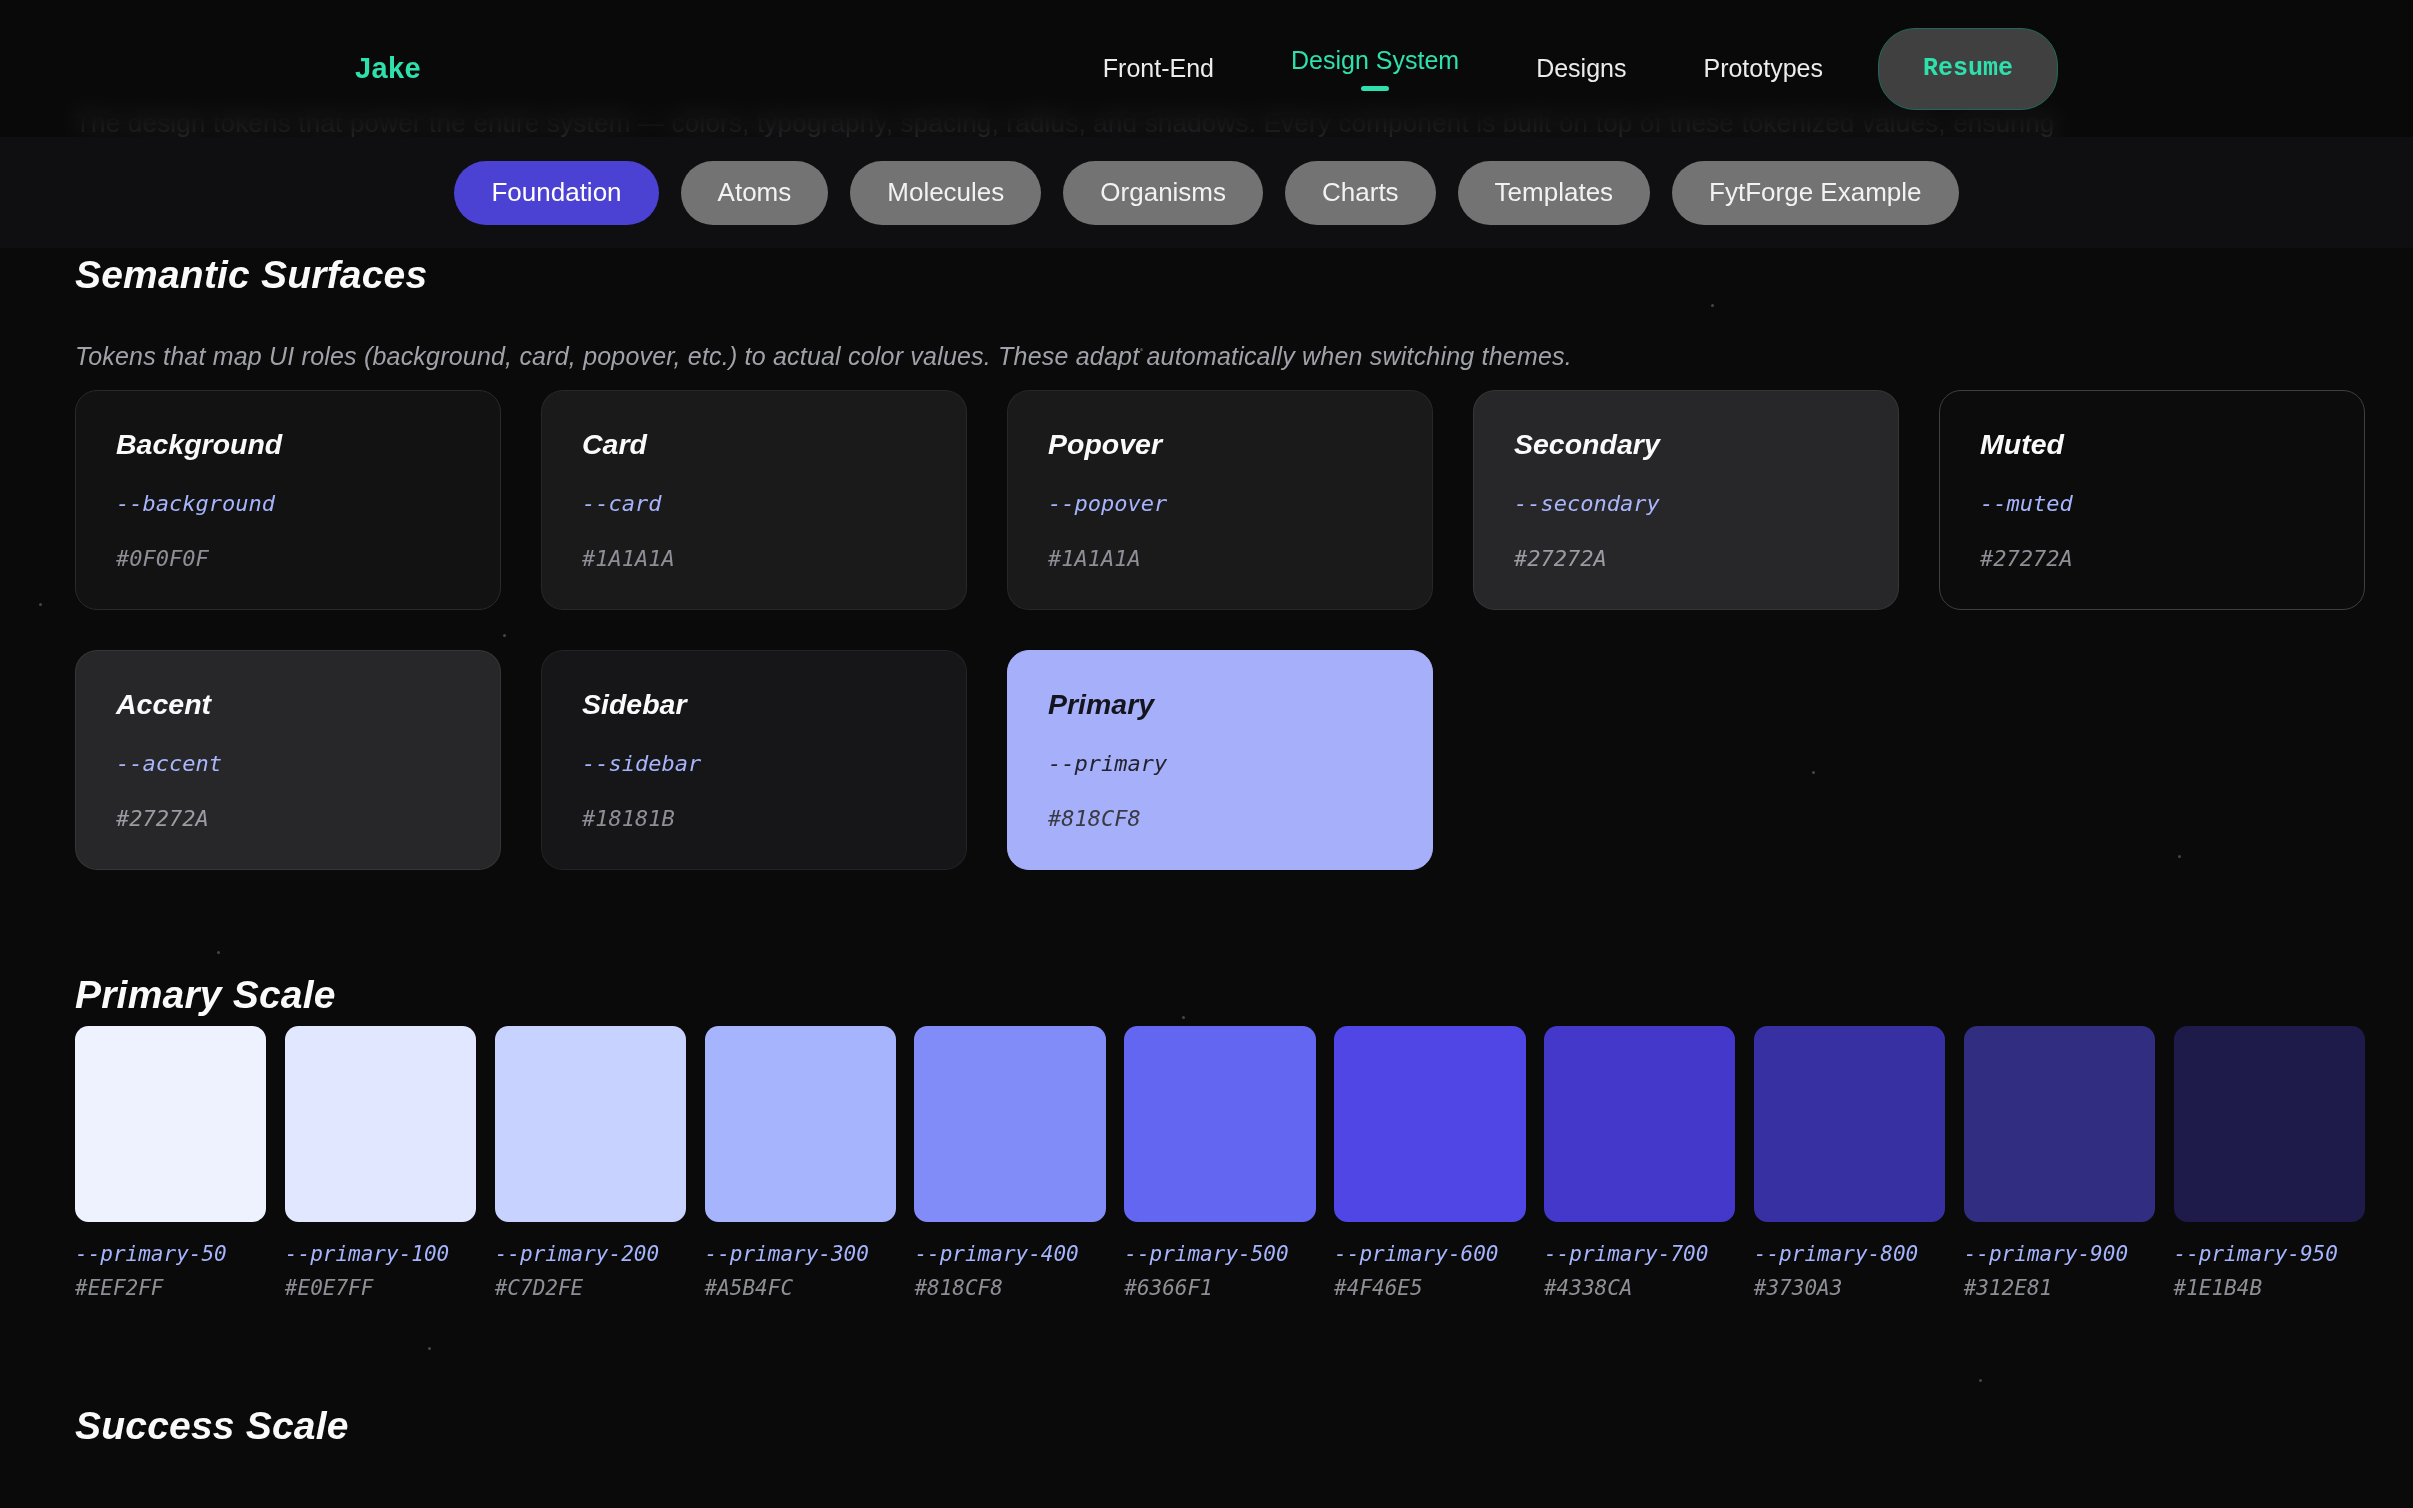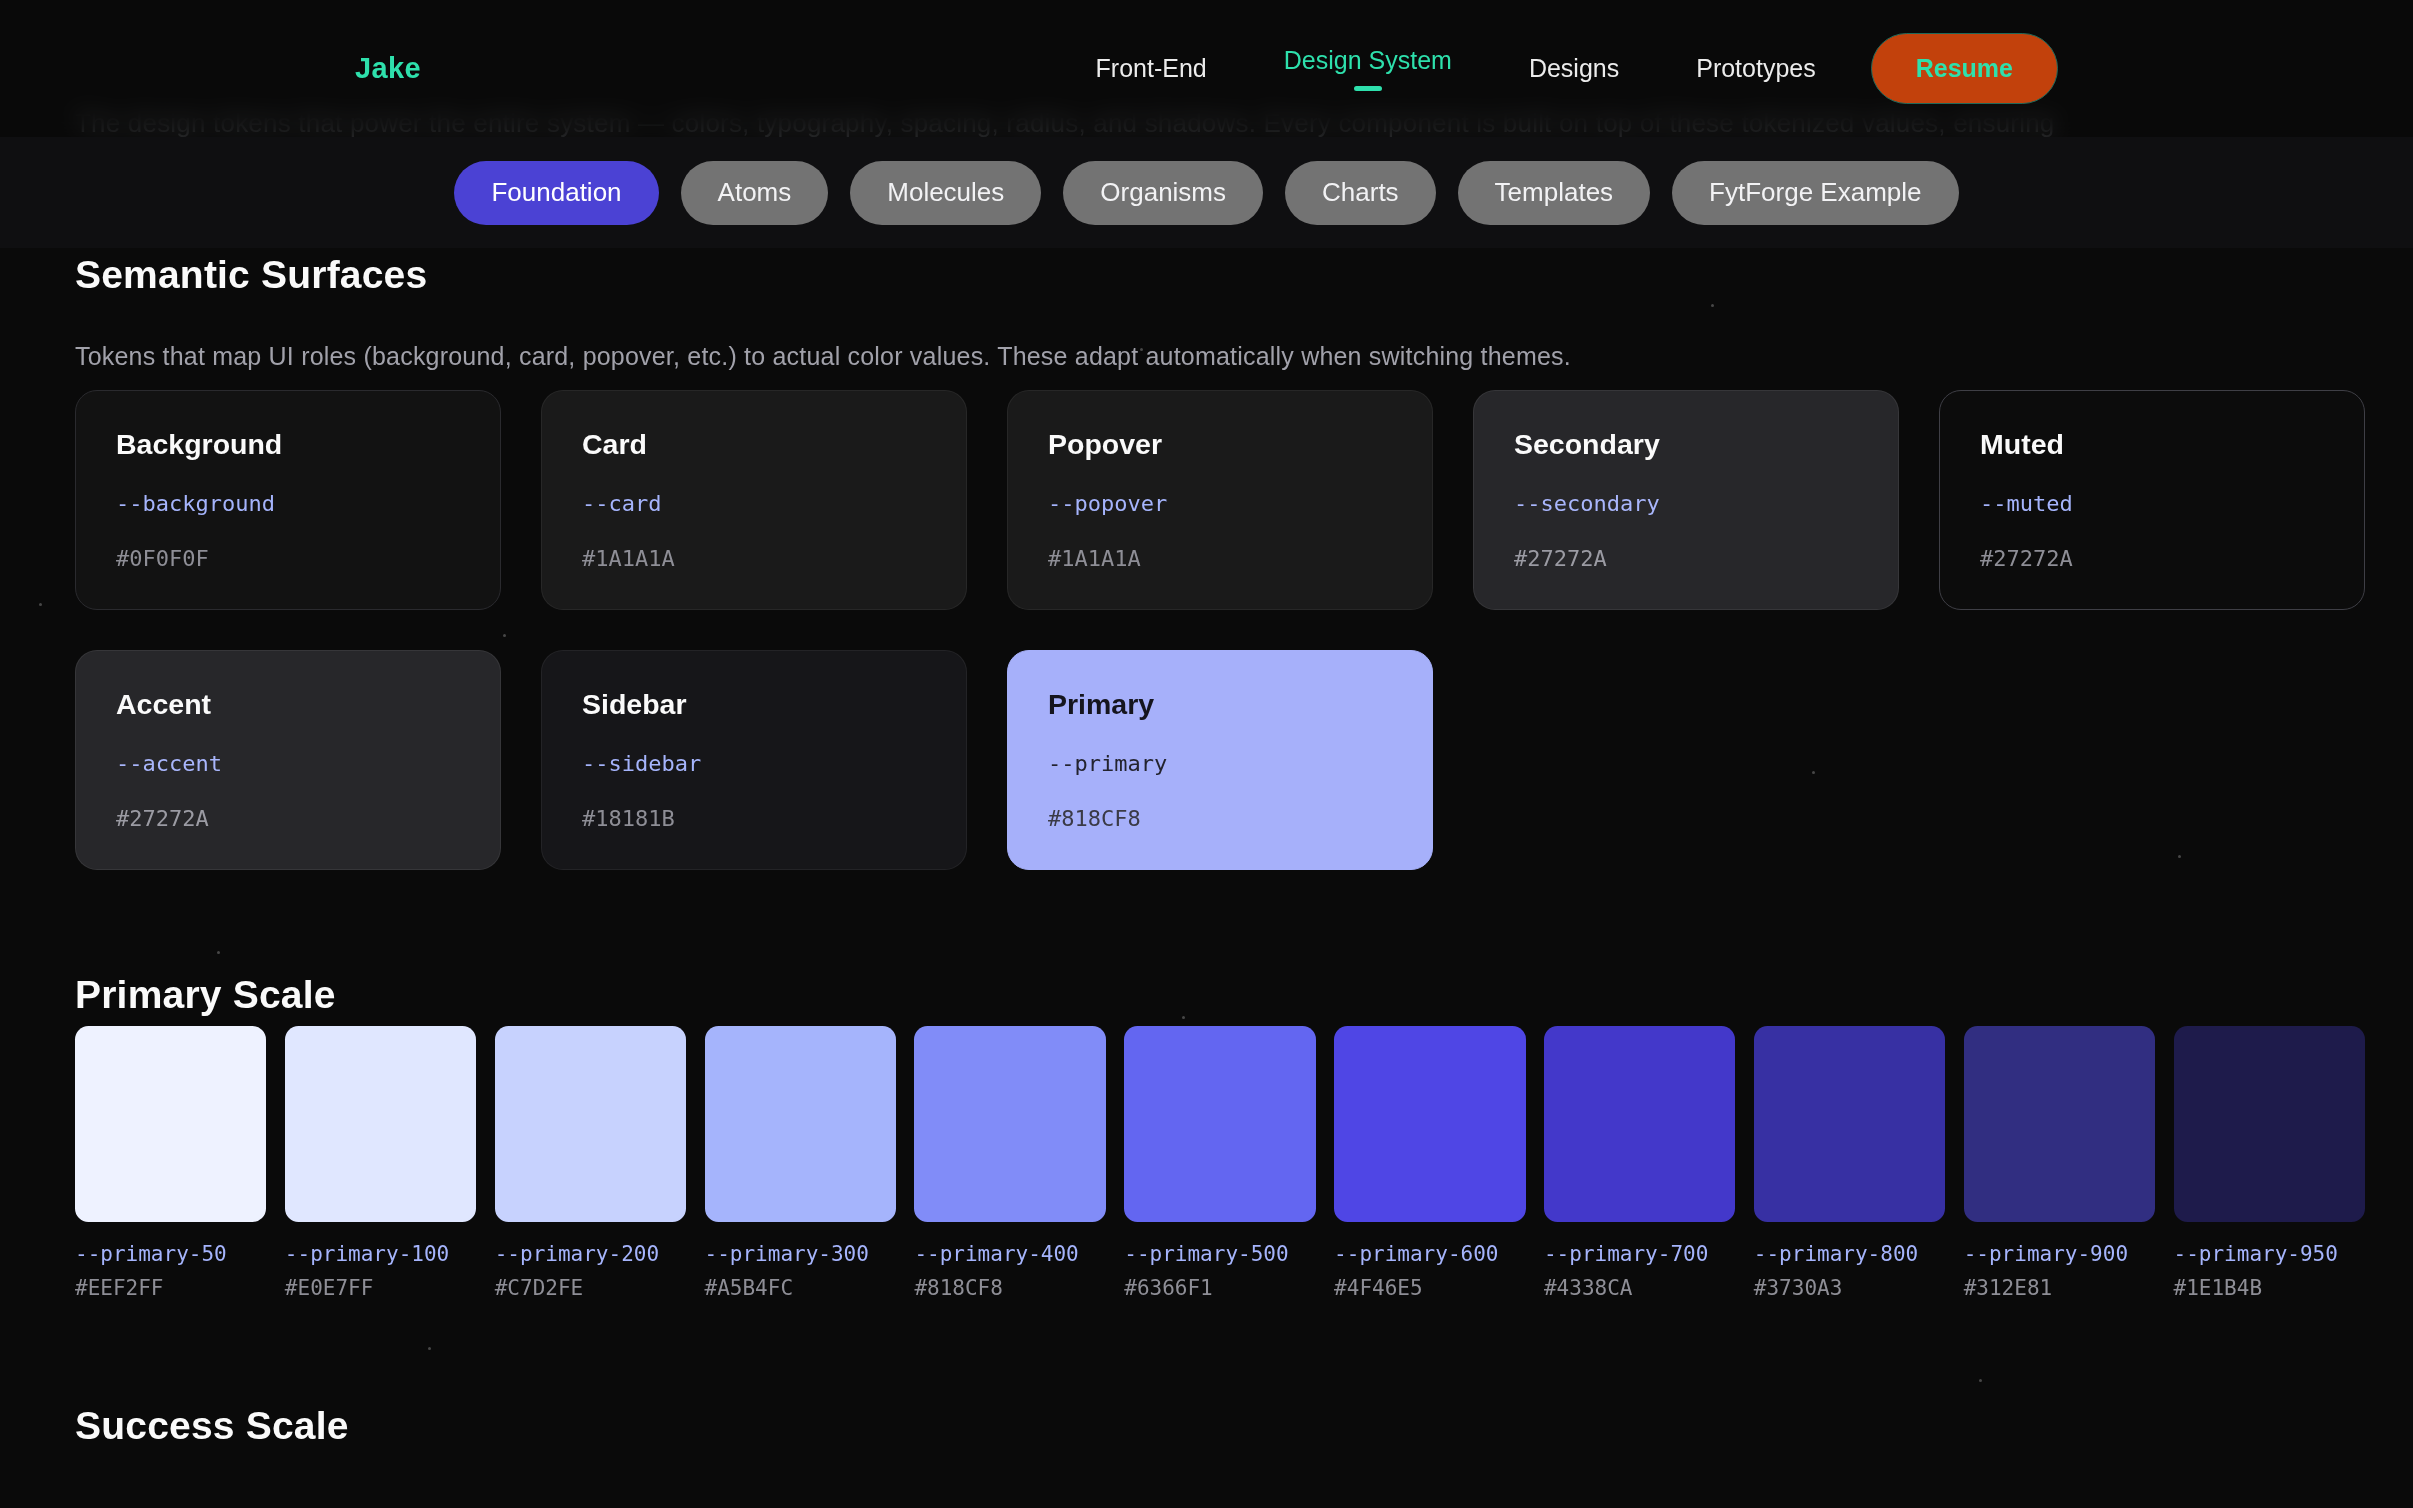--- a/index.html
+++ b/index.html
@@ -29,43 +29,43 @@
     width:1703px; margin:0 auto; height:100%;
     display:flex; align-items:center;
   }
   .logo { font-size:29px; font-weight:800; letter-spacing:0.4px; cursor:pointer; }
   .main-nav { margin-left:auto; display:flex; align-items:center; gap:77px; }
   .nav-link { display:flex; flex-direction:column; align-items:center; cursor:pointer; text-decoration:none;text-align:right; }
   .nav-label { font-size:25px; font-weight:500; color:#ECECEC; }
   .nav-underline { width:28.5px; height:5px; border-radius:2.5px; margin-top:11.7px; }
   .nav-link:not(.active) .nav-underline { display:none; }
   .resume-btn {
-    margin-left:55px; height:71px; padding:0 44px;
+    margin-left:55px; height:82px; padding:0 44px;
     border-radius:37px; font-size:25px; font-weight:600;
-    border:1.7px solid #20695A; background:#c2410c; color:#2EE0AC;
-    font-family:Liberation Sans, sans-serif; cursor:pointer;
+    border:1.7px solid #20695A; background:#404040; color:#2EE0AC;
+    font-family:Liberation Mono, monospace; cursor:pointer;
   }
 
   
   .tabbar {
     position:absolute; top:137px; left:0; right:0; height:111px;
     background:rgba(16,16,18,0.94);
     backdrop-filter:blur(8.4px);
     z-index:20;
     display:flex; align-items:center; justify-content:center; gap:22px;
   }
   .tab-pill {
     height:64px; padding:0 37px; border-radius:32px;
     background:#737373; color:#F2F2F4; border:none;
     font-size:26px; font-weight:500; font-family:"Liberation Sans", sans-serif;
     cursor:pointer; white-space:nowrap;
   }
   .tab-pill.active { color:#FFFFFF; }
 
-  main { position:relative; z-index:10; padding:251px 48px 0 75px; }
+  main { position:relative; z-index:10; padding:251px 48px 0 75px;font-style:italic; }
 
   h2.section-title { font-size:39px; font-weight:700; line-height:47px; letter-spacing:0.2px; color:#FAFAFA; }
   .section-desc { margin-top:40px; font-size:25px; line-height:37px; color:#A1A1AA; letter-spacing:0.2px; }
   .section-desc .code { font-family:"DejaVu Sans Mono", monospace; font-size:22.6px; color:#A5B4FC; }
 
   .card-grid {
     margin-top:15px;
     display:grid; grid-template-columns:repeat(5,1fr); gap:40px;
   }
   .token-card {

